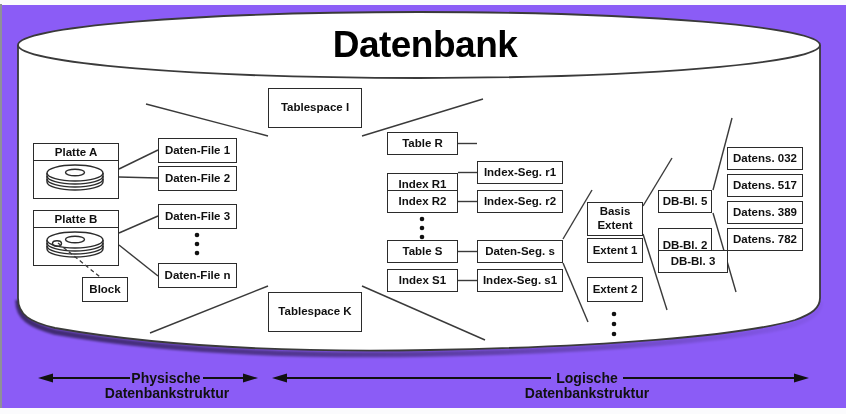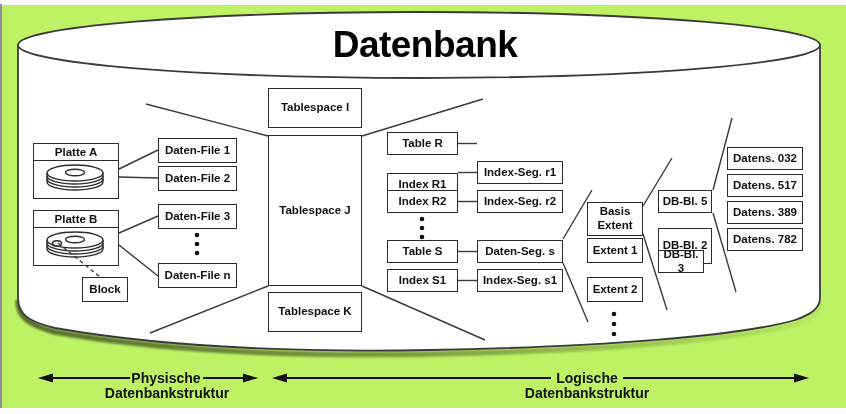--- a/index.html
+++ b/index.html
@@ -1,19 +1,19 @@
 <!DOCTYPE html>
 <html><head>
 <meta charset="utf-8">
 <style>
   html,body{margin:0;padding:0;}
   body{background:#fff;}
   #canvas{
     position:relative;width:846px;height:414px;overflow:hidden;
-    background:#bef264;
+    background:#8b5cf6;
     font-family:"Liberation Sans",sans-serif;
   }
   #canvas .topstrip,#canvas .bottomstrip{position:absolute;left:0;width:846px;background:#fbfbfd;}
   .topstrip{top:0;height:5px;}
   .bottomstrip{top:408px;height:6px;}
   .left-edge{position:absolute;left:0;top:4px;width:2px;height:404px;background:#8f9097;}
   svg.layer{position:absolute;left:0;top:0;pointer-events:none;}
   .box{
     position:absolute;box-sizing:border-box;background:#fff;
     border:1.6px solid #2b2b2b;color:#101010;
@@ -171,41 +171,40 @@
   </div>
 
   <div class="box" style="left:82px;top:277px;width:46px;height:25px;">Block</div>
 
   <div class="box" style="left:158px;top:138px;width:79px;height:25px;">Daten-File 1</div>
   <div class="box" style="left:158px;top:166px;width:79px;height:25px;">Daten-File 2</div>
   <div class="box" style="left:158px;top:204px;width:79px;height:25px;">Daten-File 3</div>
   <div class="box" style="left:158px;top:263px;width:79px;height:25px;">Daten-File n</div>
 
   <div class="box" style="left:268px;top:88px;width:94px;height:40px;">Tablespace I</div>
-  <div class="box" style="left:268px;top:135px;width:94px;height:151px;">Tablespace J</div>
   <div class="box" style="left:268px;top:292px;width:94px;height:40px;text-align:right;">Tablespace K</div>
 
   <div class="box" style="left:387px;top:132px;width:71px;height:23px;">Table R</div>
   <div class="box" style="left:387px;top:161px;width:71px;height:23px;margin-top:12px;">Index R1</div>
   <div class="box" style="left:387px;top:190px;width:71px;height:23px;">Index R2</div>
   <div class="box" style="left:387px;top:240px;width:71px;height:23px;">Table S</div>
   <div class="box" style="left:387px;top:269px;width:71px;height:23px;">Index S1</div>
 
   <div class="box" style="left:477px;top:161px;width:86px;height:23px;">Index-Seg. r1</div>
   <div class="box" style="left:477px;top:190px;width:86px;height:23px;">Index-Seg. r2</div>
   <div class="box" style="left:477px;top:240px;width:86px;height:23px;">Daten-Seg. s</div>
   <div class="box" style="left:477px;top:269px;width:86px;height:23px;">Index-Seg. s1</div>
 
   <div class="box" style="left:587px;top:202px;width:56px;height:34px;">Basis Extent</div>
   <div class="box" style="left:587px;top:238px;width:56px;height:25px;">Extent 1</div>
   <div class="box" style="left:587px;top:277px;width:56px;height:25px;">Extent 2</div>
 
   <div class="box" style="left:658px;top:190px;width:54px;height:23px;">DB-Bl. 5</div>
   <div class="box" style="left:658px;top:228px;width:54px;height:36px;">DB-Bl. 2</div>
-  <div class="box" style="left:658px;top:250px;width:46px;height:23px;">DB-Bl. 3</div>
+  <div class="box" style="left:658px;top:250px;width:70px;height:23px;">DB-Bl. 3</div>
 
   <div class="box" style="left:727px;top:147px;width:76px;height:23px;">Datens. 032</div>
   <div class="box" style="left:727px;top:174px;width:76px;height:23px;">Datens. 517</div>
   <div class="box" style="left:727px;top:201px;width:76px;height:23px;">Datens. 389</div>
   <div class="box" style="left:727px;top:228px;width:76px;height:23px;">Datens. 782</div>
 
   <div class="axis-label" style="left:116px;top:370px;width:100px;height:16px;">Physische</div>
   <div class="axis-label" style="left:97px;top:385px;width:140px;height:16px;">Datenbankstruktur</div>
   <div class="axis-label" style="left:537px;top:370px;width:100px;height:16px;">Logische</div>
   <div class="axis-label" style="left:517px;top:385px;width:140px;height:16px;">Datenbankstruktur</div>

